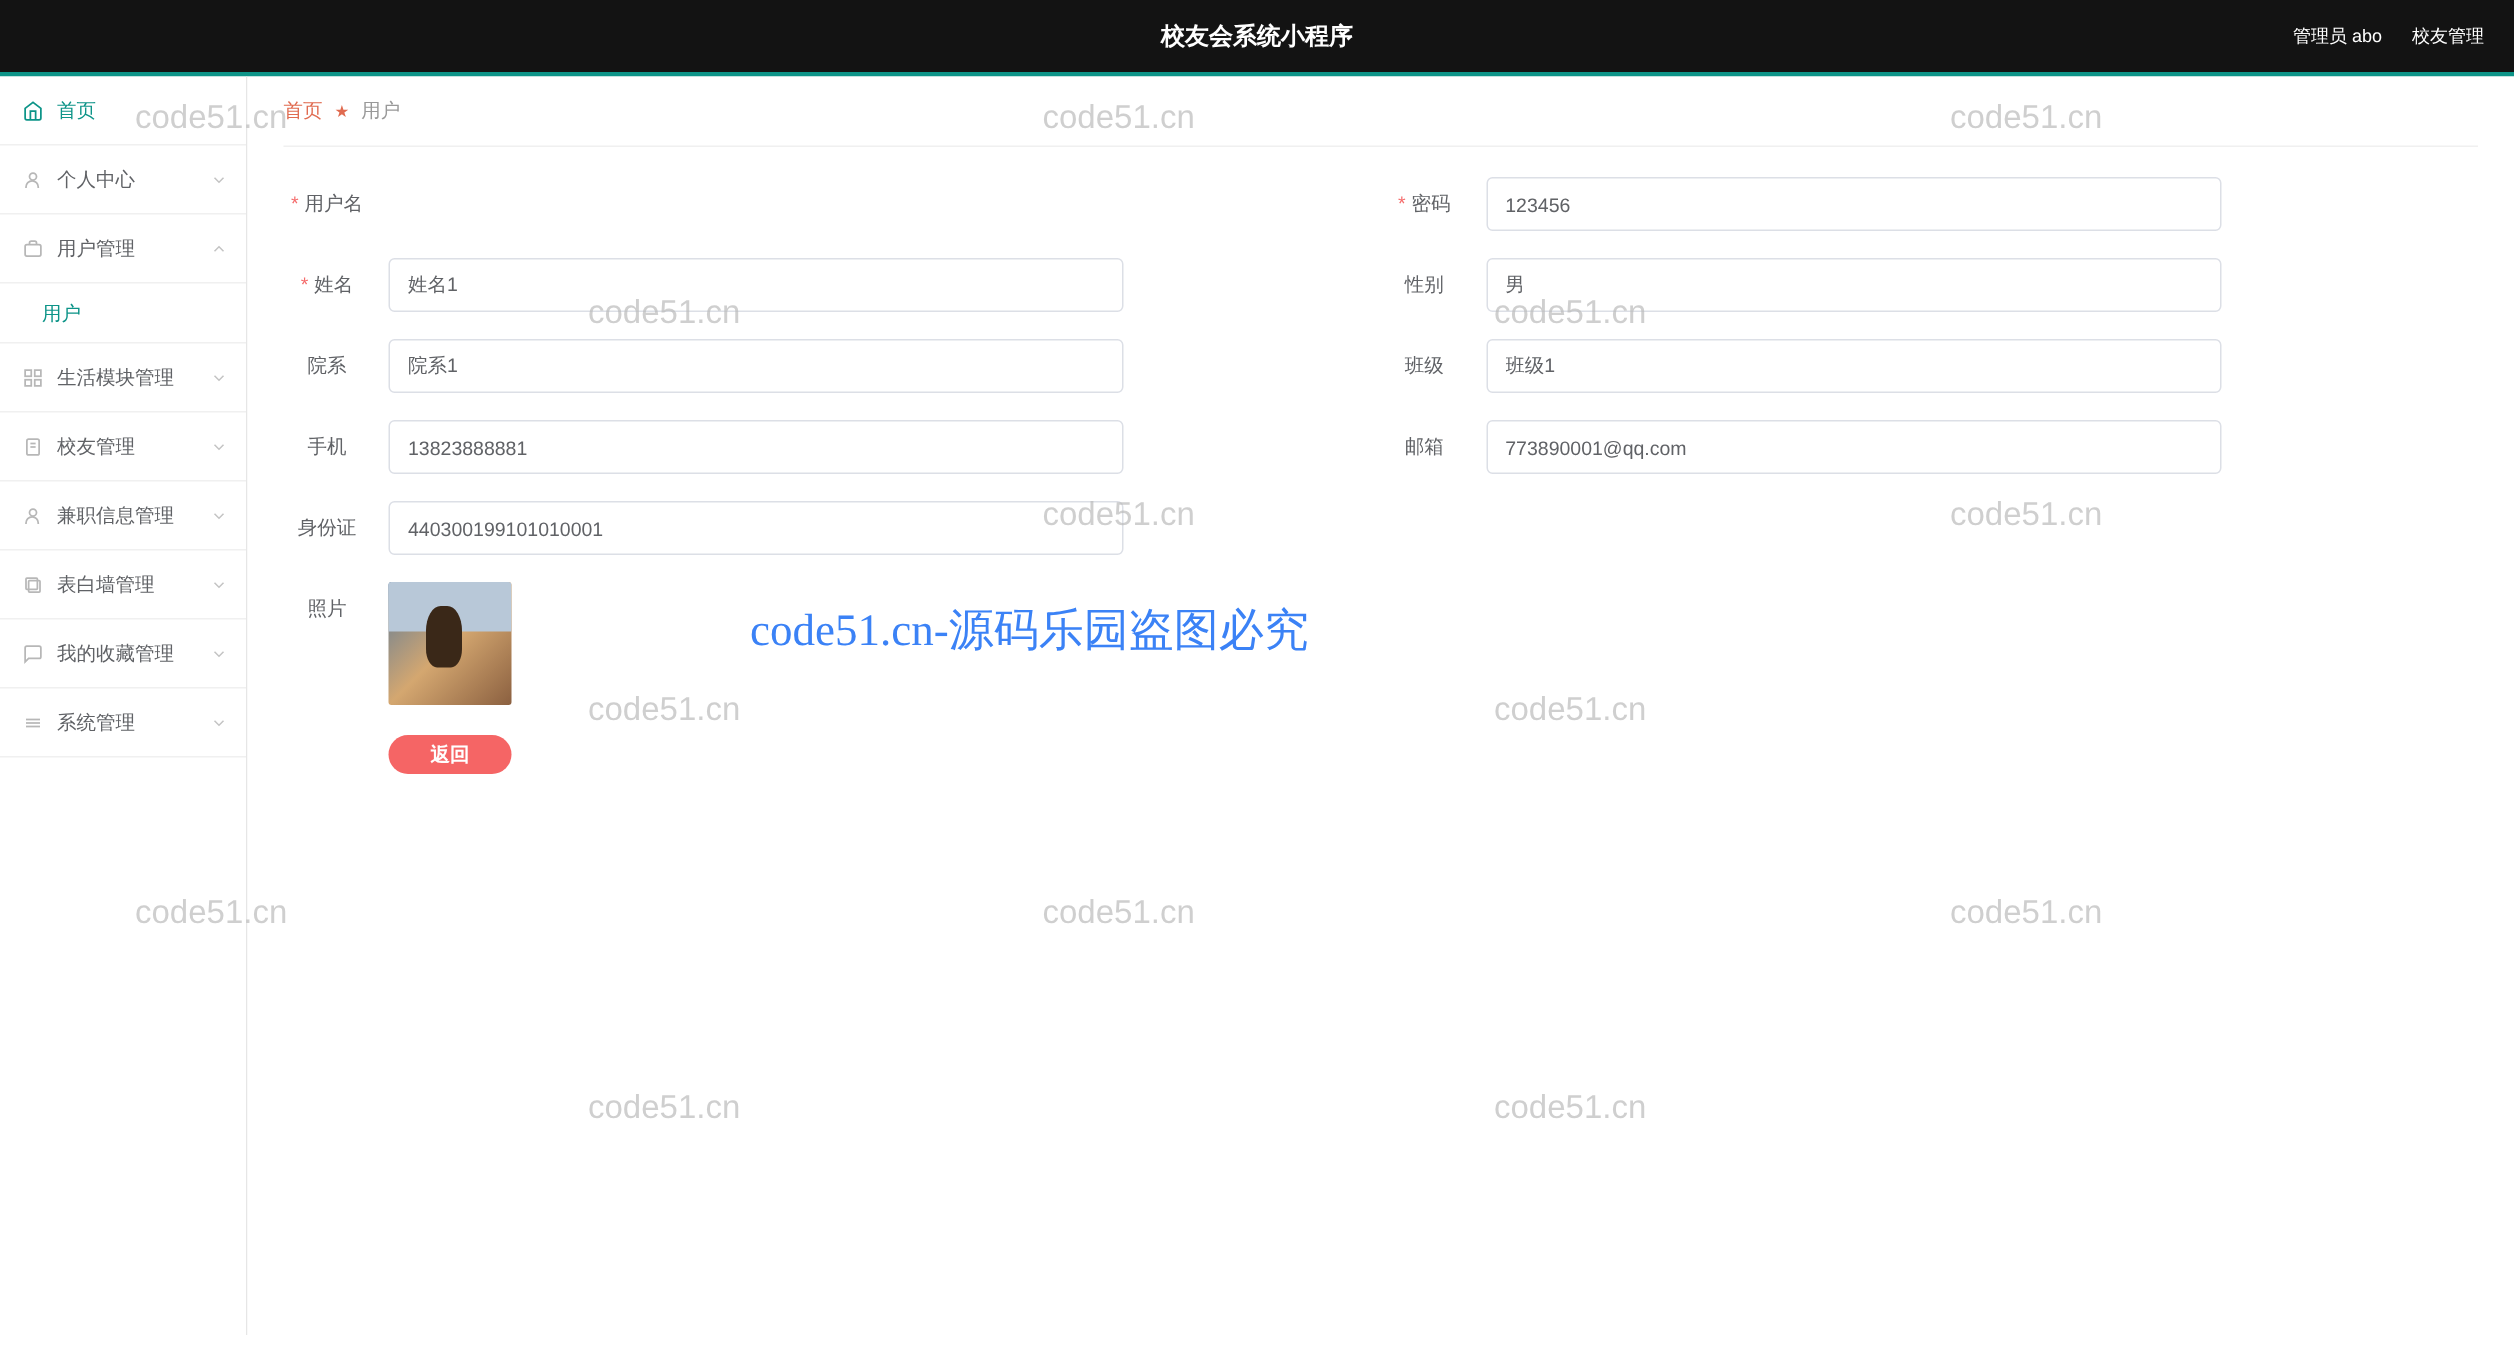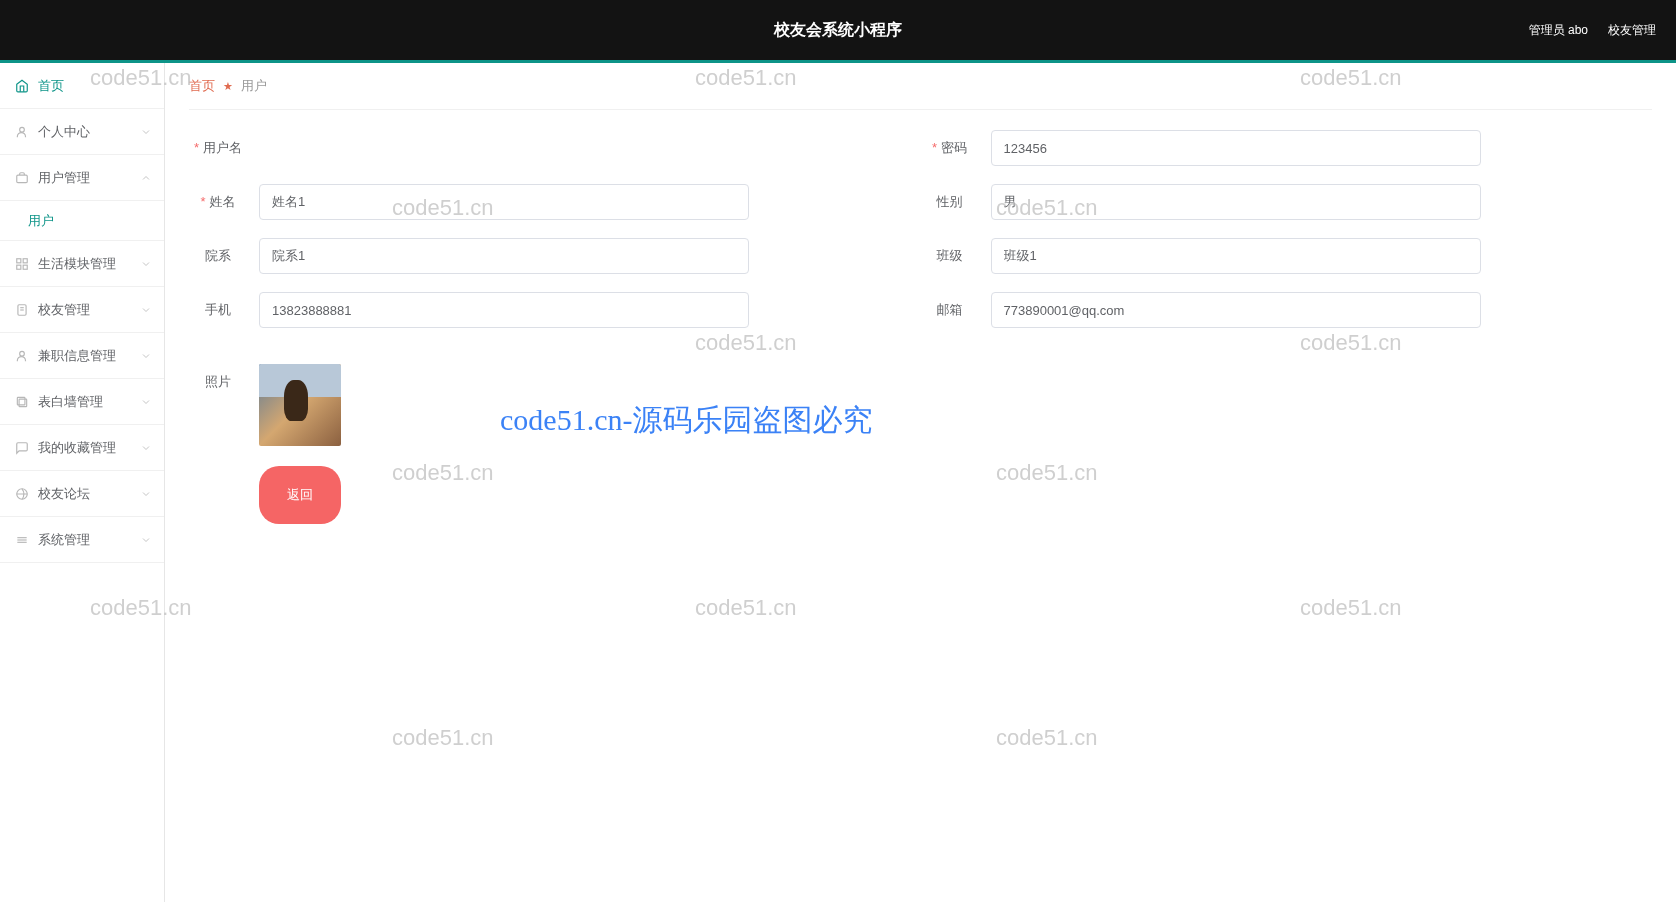--- a/index.html
+++ b/index.html
@@ -1,19 +1,19 @@
 <!DOCTYPE html>
 <html><head>
 <meta charset="utf-8">
 <style>
 * { margin: 0; padding: 0; box-sizing: border-box; }
 body { font-family: "Microsoft YaHei", Arial, sans-serif; font-size: 14px; color: #606266; background: #fff; }
 
 
-.header { background: #131313; height: 60px; display: flex; align-items: center; color: #fff; position: relative; }
+.header { background: #131313; height: 48px; display: flex; align-items: center; color: #fff; position: relative; }
 .header-title { flex: 1; text-align: center; font-size: 16px; font-weight: bold; }
 .header-right { position: absolute; right: 20px; display: flex; gap: 20px; font-size: 12px; }
 .header-right span { cursor: pointer; }
 
 
 .teal-line { height: 3px; background: #0d9488; }
 
 
 .container { display: flex; min-height: calc(100vh - 63px); }
 
@@ -38,21 +38,21 @@
 .form-col { width: 50%; display: flex; align-items: flex-start; }
 .form-col.full { width: 50%; }
 .form-label { width: 70px; text-align: center; padding-right: 12px; color: #606266; font-size: 13px; line-height: 36px; }
 .required::before { content: "*"; color: #f56c6c; margin-right: 4px; }
 .form-input { flex: 1; max-width: 490px; height: 36px; border: 1px solid #dcdfe6; border-radius: 4px; padding: 0 12px; font-size: 13px; color: #606266; outline: none; }
 .form-input.focused { border-color: #0d9488; }
 .photo-box { width: 82px; height: 82px; background: linear-gradient(135deg, #5a7a9a 0%, #d4a770 50%, #8b6040 100%); margin-left: 0; border-radius: 2px; position: relative; overflow: hidden; }
 .photo-box::before { content: ""; position: absolute; top: 0; left: 0; right: 0; height: 40%; background: #b8c8d8; }
 .photo-box::after { content: ""; position: absolute; top: 20%; left: 30%; width: 30%; height: 50%; background: #3a2818; border-radius: 40% 40% 30% 30%; }
 
-.back-btn { margin-left: 70px; margin-top: 20px; padding: 20px 28px; background: #f56565; color: #fff; border: none; border-radius: 20px; font-size: 13px; cursor: pointer; }
+.back-btn { margin-left: 70px; margin-top: 20px; padding: 4px 28px; background: #f56565; color: #fff; border: none; border-radius: 20px; font-size: 13px; cursor: pointer; font-weight: bold; }
 
 
 .watermark { position: absolute; color: #bbb; font-size: 22px; pointer-events: none; z-index: 1; opacity: 0.7; font-family: Arial; }
 .watermark-red { position: absolute; color: #3b82f6; font-size: 30px; pointer-events: none; z-index: 10; font-family: Liberation Serif, serif; }
 
 svg { display: block; }
 </style>
 </head>
 <body>
 
@@ -181,34 +181,20 @@
           </svg>
       </span>
       <span>我的收藏管理</span>
       <span class="chevron">
         <svg width="12" height="12" viewBox="0 0 24 24" fill="none" stroke="#888" stroke-width="2">
             <polyline points="6 9 12 15 18 9"></polyline>
           </svg>
       </span>
     </div>
 
-    <div class="menu-item">
-      <span class="menu-icon">
-        <svg width="14" height="14" viewBox="0 0 24 24" fill="none" stroke="#888" stroke-width="2">
-            <circle cx="12" cy="12" r="9"></circle>
-            <path d="M3 12h18M12 3a14 14 0 010 18"></path>
-          </svg>
-      </span>
-      <span>校友论坛</span>
-      <span class="chevron">
-        <svg width="12" height="12" viewBox="0 0 24 24" fill="none" stroke="#888" stroke-width="2">
-            <polyline points="6 9 12 15 18 9"></polyline>
-          </svg>
-      </span>
-    </div>
 
     <div class="menu-item">
       <span class="menu-icon">
         <svg width="14" height="14" viewBox="0 0 24 24" fill="none" stroke="#888" stroke-width="2">
             <line x1="4" y1="8" x2="20" y2="8"></line>
             <line x1="4" y1="12" x2="20" y2="12"></line>
             <line x1="4" y1="16" x2="20" y2="16"></line>
           </svg>
       </span>
       <span>系统管理</span>
@@ -264,20 +250,24 @@
         <div class="form-label">手机</div>
         <input class="form-input" value="13823888881" style="">
       </div>
       <div class="form-col">
         <div class="form-label">邮箱</div>
         <input class="form-input" value="773890001@qq.com" style="">
       </div>
 
       <div style="width:100%;height:18px"></div>
 
+      <div class="form-col full">
+        <div class="form-label">身份证</div>
+        <input class="form-input" value="440300199101010001" style="">
+      </div>
 
       <div style="width:100%;height:18px"></div>
 
       <div class="form-col full">
         <div class="form-label">照片</div>
         <div class="photo-box"></div>
       </div>
 
       <div style="width:100%"></div>
       <button class="back-btn">返回</button>

